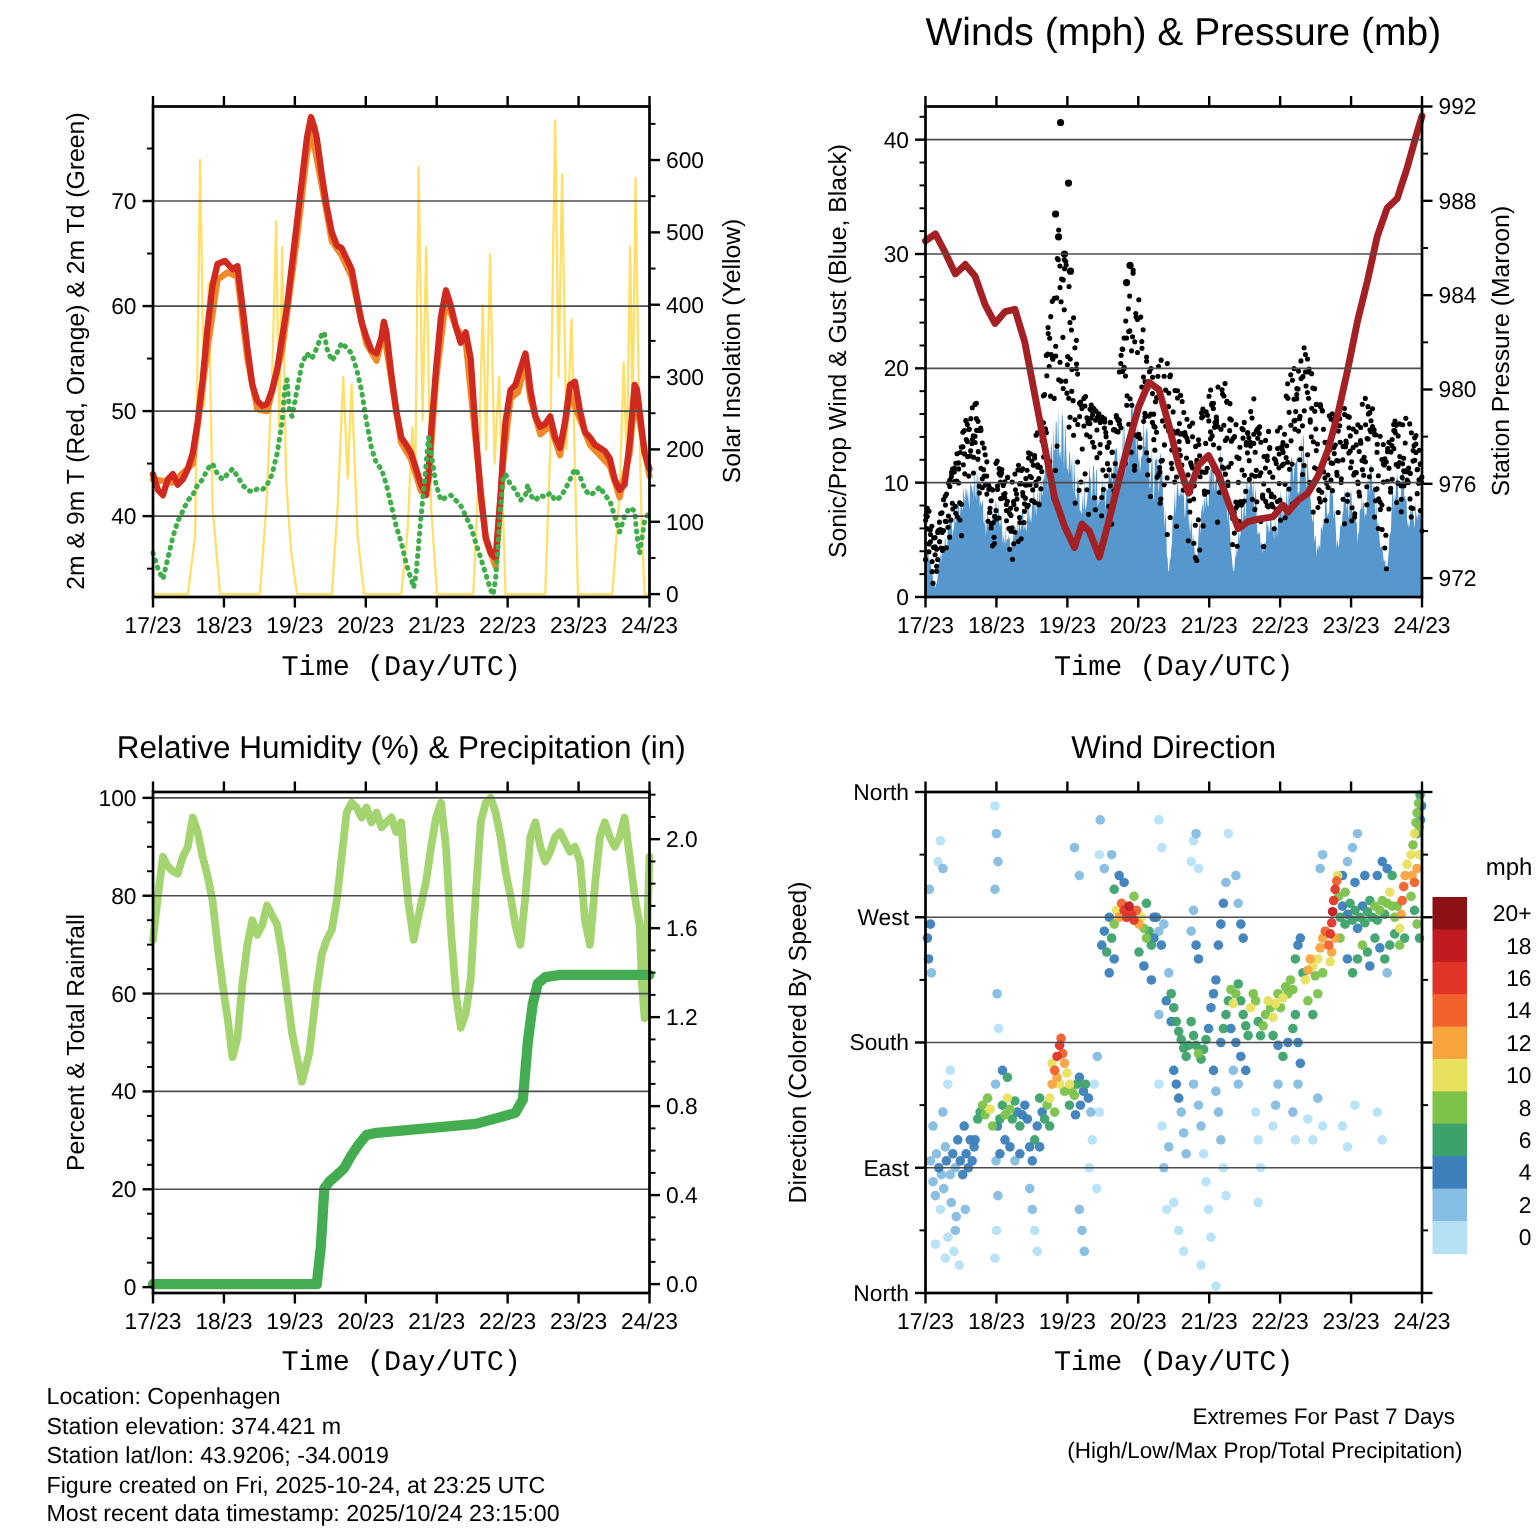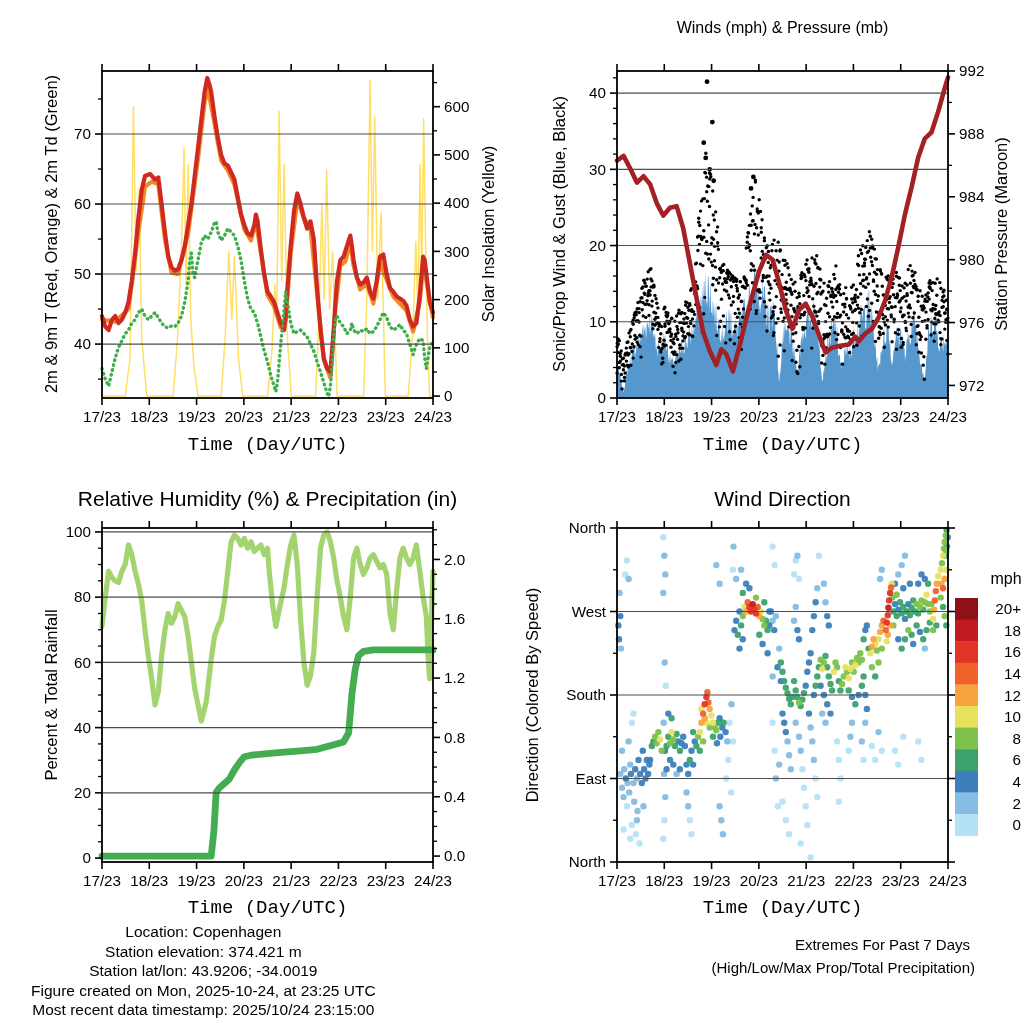--- a/index.html
+++ b/index.html
@@ -1753,42 +1753,42 @@
         <text x="1021" y="765.3" text-anchor="end" font-size="15.2" font-family="&quot;Liberation Sans&quot;,sans-serif" fill="#000">6</text>
         <rect x="955" y="770.8" width="23" height="22.1" fill="#3C7FBB"></rect>
         <text x="1021" y="786.8999999999999" text-anchor="end" font-size="15.2" font-family="&quot;Liberation Sans&quot;,sans-serif" fill="#000">4</text>
         <rect x="955" y="792.4" width="23" height="22.1" fill="#86BDE2"></rect>
         <text x="1021" y="808.4999999999999" text-anchor="end" font-size="15.2" font-family="&quot;Liberation Sans&quot;,sans-serif" fill="#000">2</text>
         <rect x="955" y="814" width="23" height="22.1" fill="#B5E1F6"></rect>
         <text x="1021" y="830.0999999999999" text-anchor="end" font-size="15.2" font-family="&quot;Liberation Sans&quot;,sans-serif" fill="#000">0</text>
       </g>
     </svg>
 
-  <div class="ctitle" style="left:617px;top:19px;width:331px;font-size:16px;">Winds (mph) &amp; Pressure (mb)</div>
+  <div class="ctitle" style="left:617px;top:6px;width:331px;font-size:26px;">Winds (mph) &amp; Pressure (mb)</div>
   <div class="ctitle" style="left:617px;top:487px;width:331px;">Wind Direction</div>
   <div class="ctitle" style="left:20px;top:487px;width:495px;">Relative Humidity (%) &amp; Precipitation (in)</div>
 
   <div class="xlab" style="left:102px;top:434px;width:331px;">Time (Day/UTC)</div>
   <div class="xlab" style="left:617px;top:434px;width:331px;">Time (Day/UTC)</div>
   <div class="xlab" style="left:102px;top:897px;width:331px;">Time (Day/UTC)</div>
   <div class="xlab" style="left:617px;top:897px;width:331px;">Time (Day/UTC)</div>
 
   <div class="rot" style="left:-159px;top:224px;">2m &amp; 9m T (Red, Orange) &amp; 2m Td (Green)</div>
   <div class="rot" style="left:278px;top:224px;">Solar Insolation (Yellow)</div>
   <div class="rot" style="left:349px;top:224px;">Sonic/Prop Wind &amp; Gust (Blue, Black)</div>
   <div class="rot" style="left:791px;top:224px;">Station Pressure (Maroon)</div>
   <div class="rot" style="left:-159px;top:685px;">Percent &amp; Total Rainfall</div>
   <div class="rot" style="left:322px;top:685px;">Direction (Colored By Speed)</div>
 
   <div class="legend-title" style="left:986px;top:570px;width:40px;">mph</div>
 
-  <div class="abs" style="left:31px;top:922px;text-align:center;">
+  <div class="abs" style="left:31px;top:922px;">
     <div class="footer-line">Location: Copenhagen</div>
     <div class="footer-line">Station elevation: 374.421 m</div>
     <div class="footer-line">Station lat/lon: 43.9206; -34.0019</div>
-    <div class="footer-line">Figure created on Mon, 2025-10-24, at 23:25 UTC</div>
+    <div class="footer-line">Figure created on Fri, 2025-10-24, at 23:25 UTC</div>
     <div class="footer-line">Most recent data timestamp: 2025/10/24 23:15:00</div>
   </div>
 
   <div class="ext" style="right:54px;top:936px;">Extremes For Past 7 Days</div>
   <div class="ext" style="right:49px;top:959px;">(High/Low/Max Prop/Total Precipitation)</div>
   <div class="ext ext-val" style="right:96px;top:983px;color:#C62828;">78/33.6/17.4/1.39</div>
 </div>
 
 </body></html>

